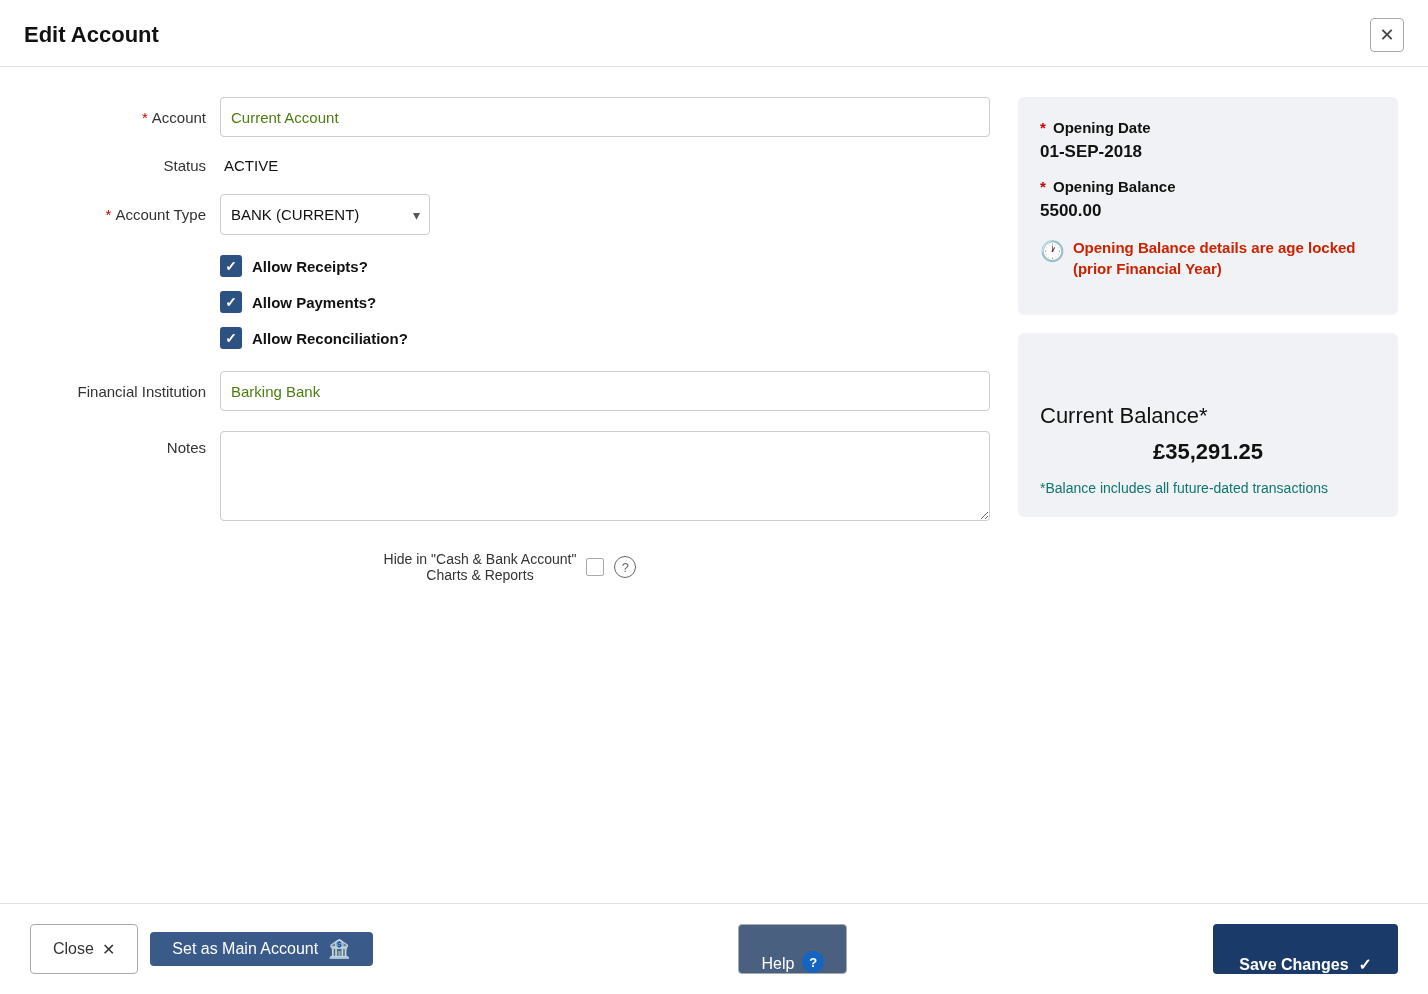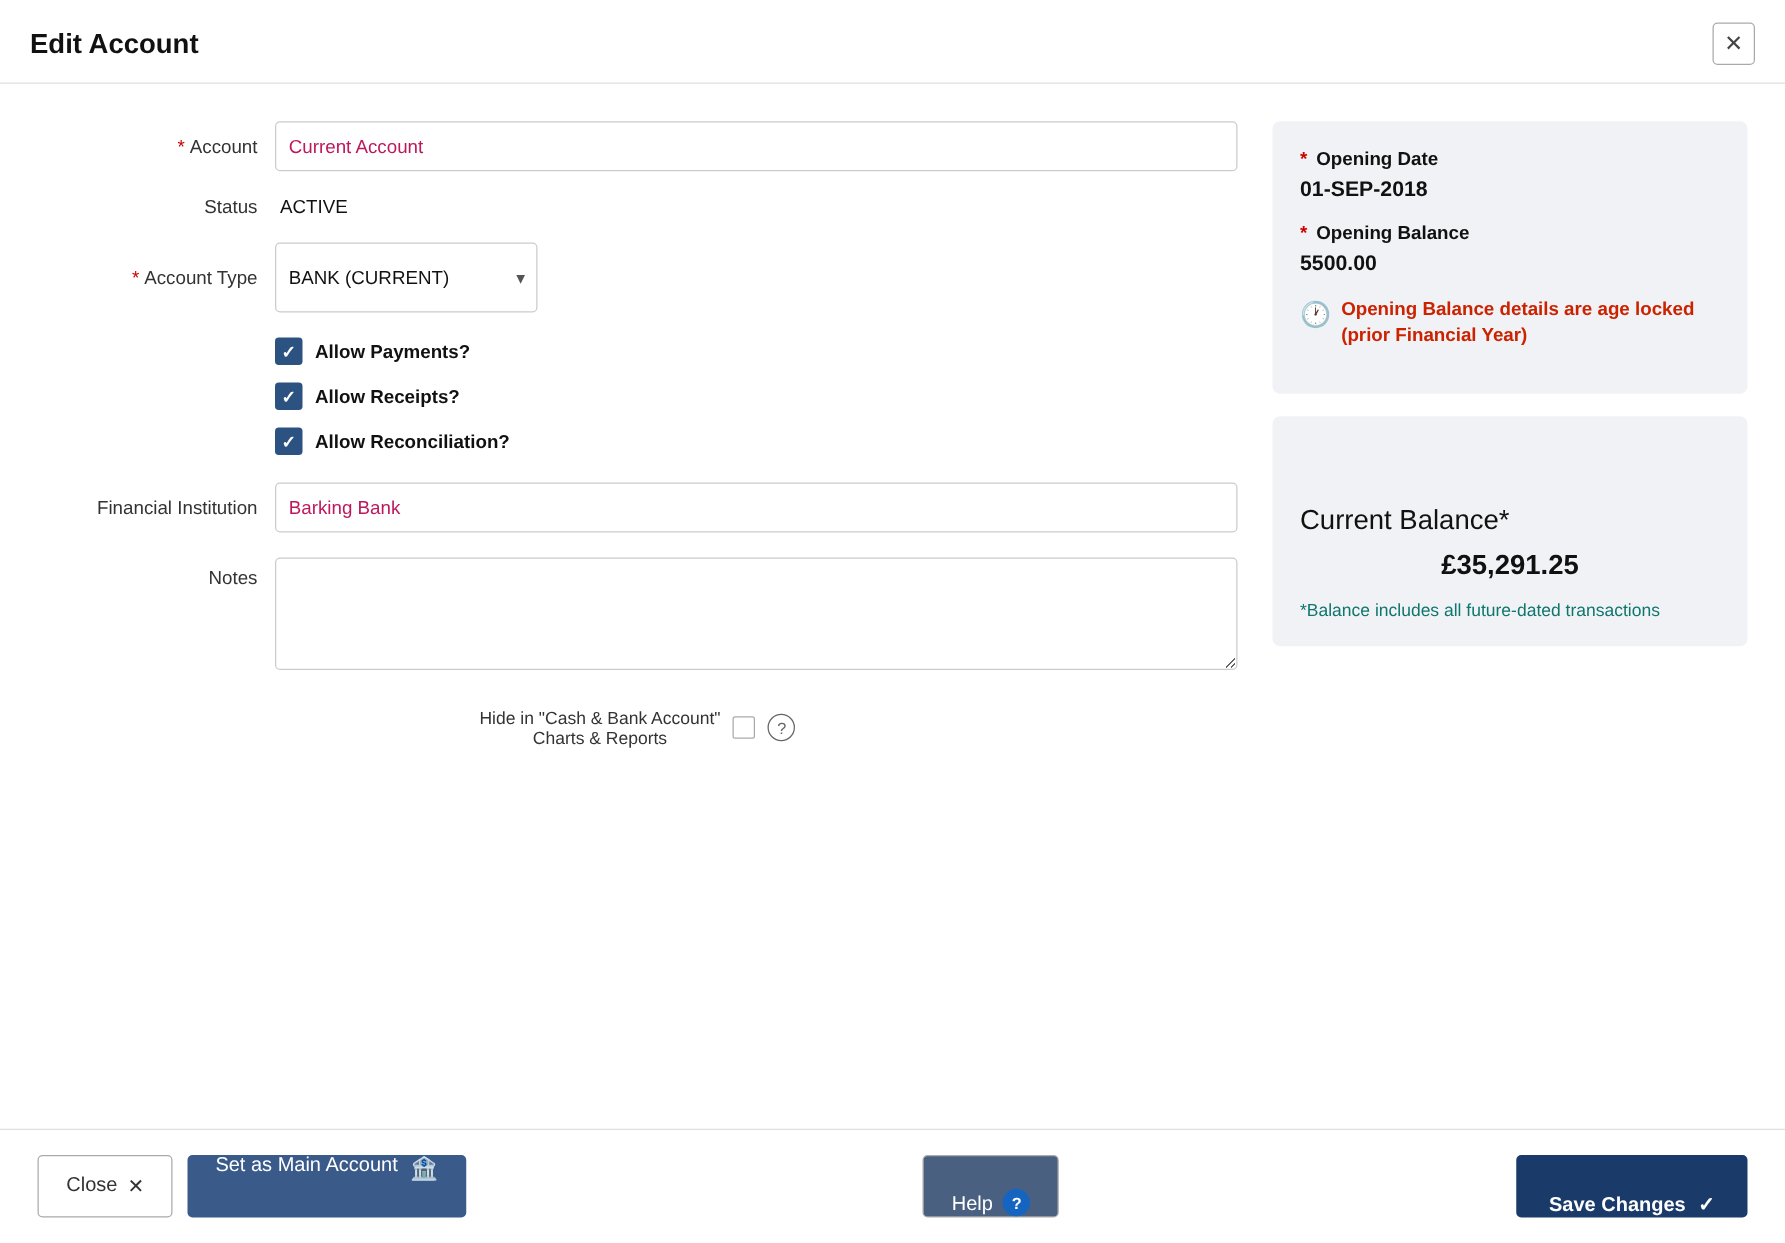--- a/index.html
+++ b/index.html
@@ -79,33 +79,33 @@
       color: #cc0000;
       margin-right: 4px;
     }
     .form-input {
       flex: 1;
       height: 40px;
       border: 1px solid #ccc;
       border-radius: 4px;
       padding: 0 10px;
       font-size: 15px;
-      color: #be185d;
+      color: #4d7c0f;
       background: #fff;
       outline: none;
     }
     .form-status {
       font-size: 15px;
       font-weight: 400;
       color: #111;
       padding-left: 4px;
     }
     .form-select {
       width: 210px;
-      height: 56px;
+      height: 41px;
       border: 1px solid #ccc;
       border-radius: 4px;
       padding: 0 10px;
       font-size: 15px;
       color: #111;
       background: #fff;
       appearance: none;
       cursor: pointer;
     }
     .select-wrapper {
@@ -279,29 +279,30 @@
       background: #fff;
       font-size: 16px;
       color: #333;
       cursor: pointer;
       display: flex;
       align-items: center;
       gap: 8px;
       font-weight: 500;
     }
     .btn-main-account {
-      height: 50px;
+      height: 34px;
       padding: 0 22px;
       border: none;
       border-radius: 4px;
       background: #3a5a8a;
       font-size: 16px;
       color: #fff;
       cursor: pointer;
       display: flex;
+      align-items: center;
       gap: 10px;
       font-weight: 500;
     }
     .btn-help {
       height: 50px;
       padding: 0 22px;
       border: 1.5px solid #aaa;
       border-radius: 4px;
       background: #4a6080;
       font-size: 16px;
@@ -389,25 +390,25 @@
             <option>BANK (CURRENT)</option>
             <option>BANK (SAVINGS)</option>
             <option>CASH</option>
             <option>CREDIT CARD</option>
           </select>
         </div>
       </div>
 
       <div class="checkbox-row" style="margin-bottom:14px;">
         <div class="checkbox-custom"></div>
-        <span class="checkbox-label">Allow Payments?</span>
+        <span class="checkbox-label">Allow Receipts?</span>
       </div>
       <div class="checkbox-row" style="margin-bottom:14px;">
         <div class="checkbox-custom"></div>
-        <span class="checkbox-label">Allow Receipts?</span>
+        <span class="checkbox-label">Allow Payments?</span>
       </div>
       <div class="checkbox-row" style="margin-bottom:22px;">
         <div class="checkbox-custom"></div>
         <span class="checkbox-label">Allow Reconciliation?</span>
       </div>
 
       <div class="form-row">
         <label class="form-label">Financial Institution</label>
         <input class="form-input" type="text" value="Barking Bank" style="">
       </div>

